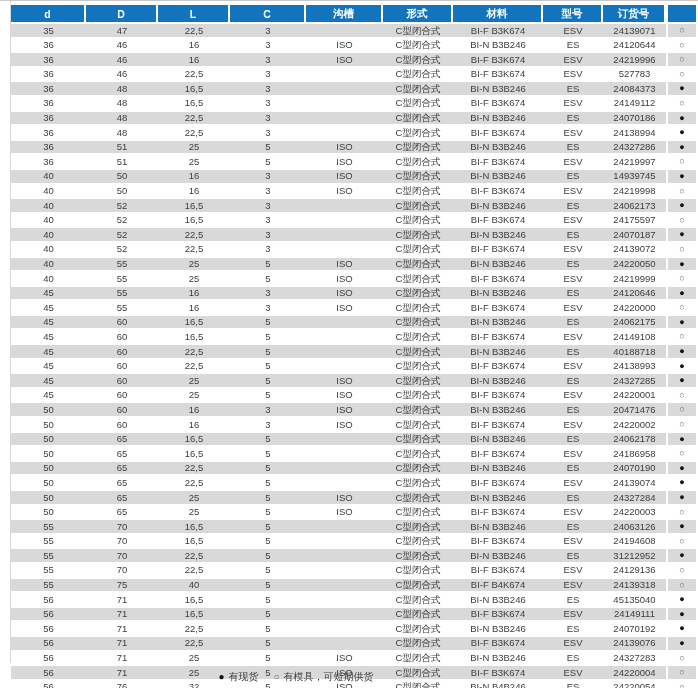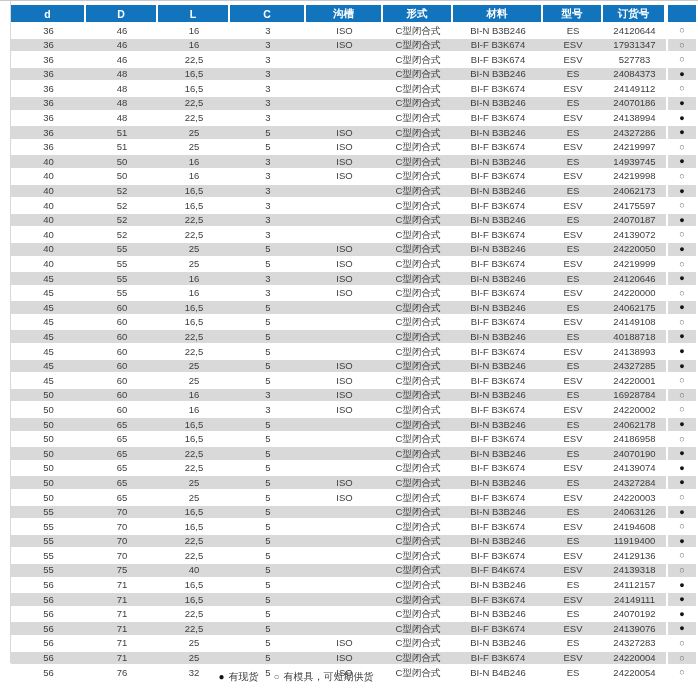--- a/index.html
+++ b/index.html
@@ -101,20 +101,32 @@
             <th>C</th>
             <th>沟槽</th>
             <th>形式</th>
             <th>材料</th>
             <th>型号</th>
             <th>订货号</th>
             <th class="avail"></th>
           </tr>
       </thead>
       <tbody>
+          <tr class="odd">
+            <td>35</td>
+            <td>47</td>
+            <td>22,5</td>
+            <td>3</td>
+            <td></td>
+            <td>C型闭合式</td>
+            <td>BI-F B3K674</td>
+            <td>ESV</td>
+            <td>24139071</td>
+            <td class="avail"><span class="dot-open">○</span></td>
+          </tr>
           <tr class="even">
             <td>36</td>
             <td>46</td>
             <td>16</td>
             <td>3</td>
             <td>ISO</td>
             <td>C型闭合式</td>
             <td>BI-N B3B246</td>
             <td>ES</td>
             <td>24120644</td>
@@ -122,21 +134,21 @@
           </tr>
           <tr class="odd">
             <td>36</td>
             <td>46</td>
             <td>16</td>
             <td>3</td>
             <td>ISO</td>
             <td>C型闭合式</td>
             <td>BI-F B3K674</td>
             <td>ESV</td>
-            <td>17931347</td>
+            <td>24219996</td>
             <td class="avail"><span class="dot-open">○</span></td>
           </tr>
           <tr class="even">
             <td>36</td>
             <td>46</td>
             <td>22,5</td>
             <td>3</td>
             <td></td>
             <td>C型闭合式</td>
             <td>BI-F B3K674</td>
@@ -410,21 +422,21 @@
           </tr>
           <tr class="odd">
             <td>50</td>
             <td>60</td>
             <td>16</td>
             <td>3</td>
             <td>ISO</td>
             <td>C型闭合式</td>
             <td>BI-N B3B246</td>
             <td>ES</td>
-            <td>16928784</td>
+            <td>20471476</td>
             <td class="avail"><span class="dot-open">○</span></td>
           </tr>
           <tr class="even">
             <td>50</td>
             <td>60</td>
             <td>16</td>
             <td>3</td>
             <td>ISO</td>
             <td>C型闭合式</td>
             <td>BI-F B3K674</td>
@@ -530,21 +542,21 @@
           </tr>
           <tr class="odd">
             <td>55</td>
             <td>70</td>
             <td>22,5</td>
             <td>5</td>
             <td></td>
             <td>C型闭合式</td>
             <td>BI-N B3B246</td>
             <td>ES</td>
-            <td>11919400</td>
+            <td>31212952</td>
             <td class="avail"><span class="dot-filled">●</span></td>
           </tr>
           <tr class="even">
             <td>55</td>
             <td>70</td>
             <td>22,5</td>
             <td>5</td>
             <td></td>
             <td>C型闭合式</td>
             <td>BI-F B3K674</td>
@@ -566,21 +578,21 @@
           </tr>
           <tr class="even">
             <td>56</td>
             <td>71</td>
             <td>16,5</td>
             <td>5</td>
             <td></td>
             <td>C型闭合式</td>
             <td>BI-N B3B246</td>
             <td>ES</td>
-            <td>24112157</td>
+            <td>45135040</td>
             <td class="avail"><span class="dot-filled">●</span></td>
           </tr>
           <tr class="odd">
             <td>56</td>
             <td>71</td>
             <td>16,5</td>
             <td>5</td>
             <td></td>
             <td>C型闭合式</td>
             <td>BI-F B3K674</td>

